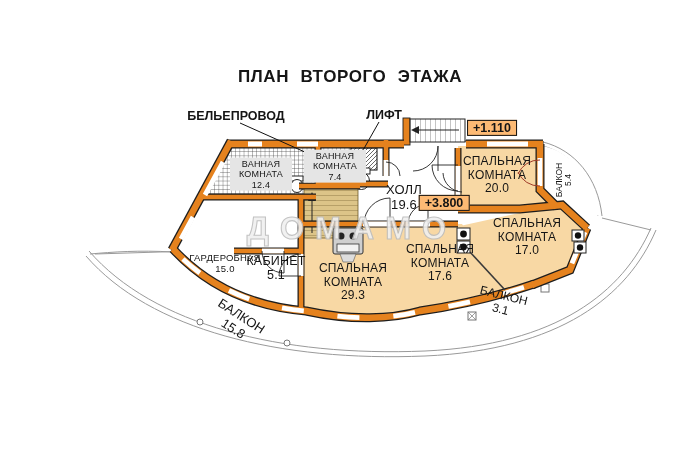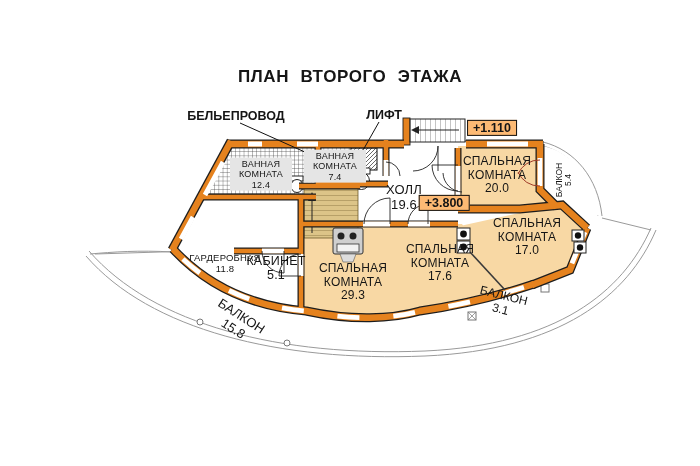--- a/index.html
+++ b/index.html
@@ -212,20 +212,21 @@
       <circle cx="578" cy="235.5" r="3.2" fill="#111"></circle>
       <circle cx="580" cy="247.5" r="3.2" fill="#111"></circle>
     </g>
 
     <g stroke="#111" stroke-width="1" fill="none">
       <path d="M240,123 L316,157"></path>
       <path d="M379,122 L362,152"></path>
     </g>
   </svg>
 
+  <div class="wm" style="left:352px;top:229px;">ДОМАМО</div>
 
   <div class="lbl callout" style="left:236px;top:116px;">БЕЛЬЕПРОВОД</div>
 
   <div class="lbl title" style="left:350px;top:77px;">ПЛАН ВТОРОГО ЭТАЖА</div>
   <div class="lbl callout" style="left:384px;top:115px;">ЛИФТ</div>
 
   <div class="lbl level" style="left:492px;top:128px;">+1.110</div>
   <div class="lbl level" style="left:444px;top:203px;">+3.800</div>
 
   <div class="lbl room bathlbl" style="left:261px;top:174px;">
@@ -235,21 +236,21 @@
   <div class="lbl room bathlbl" style="left:335px;top:166px;">
     <span class="nm">ВАННАЯ КОМНАТА</span>
     <span class="ar">7.4</span>
   </div>
   <div class="lbl room halllbl" style="left:404px;top:198px;">
     <span class="nm">ХОЛЛ</span>
     <span class="ar">19.6</span>
   </div>
   <div class="lbl room small" style="left:225px;top:236px;margin-top:28px;">
     <span class="nm">ГАРДЕРОБНАЯ</span>
-    <span class="ar">11.8</span>
+    <span class="ar">15.0</span>
   </div>
   <div class="lbl room officelbl" style="left:276px;top:268px;">
     <span class="nm">КАБИНЕТ</span>
     <span class="ar">5.1</span>
   </div>
   <div class="lbl room" style="left:353px;top:283px;width:82px;">
     <span class="nm">СПАЛЬНАЯ КОМНАТА</span>
     <span class="ar">29.3</span>
   </div>
   <div class="lbl room" style="left:440px;top:264px;width:82px;">

